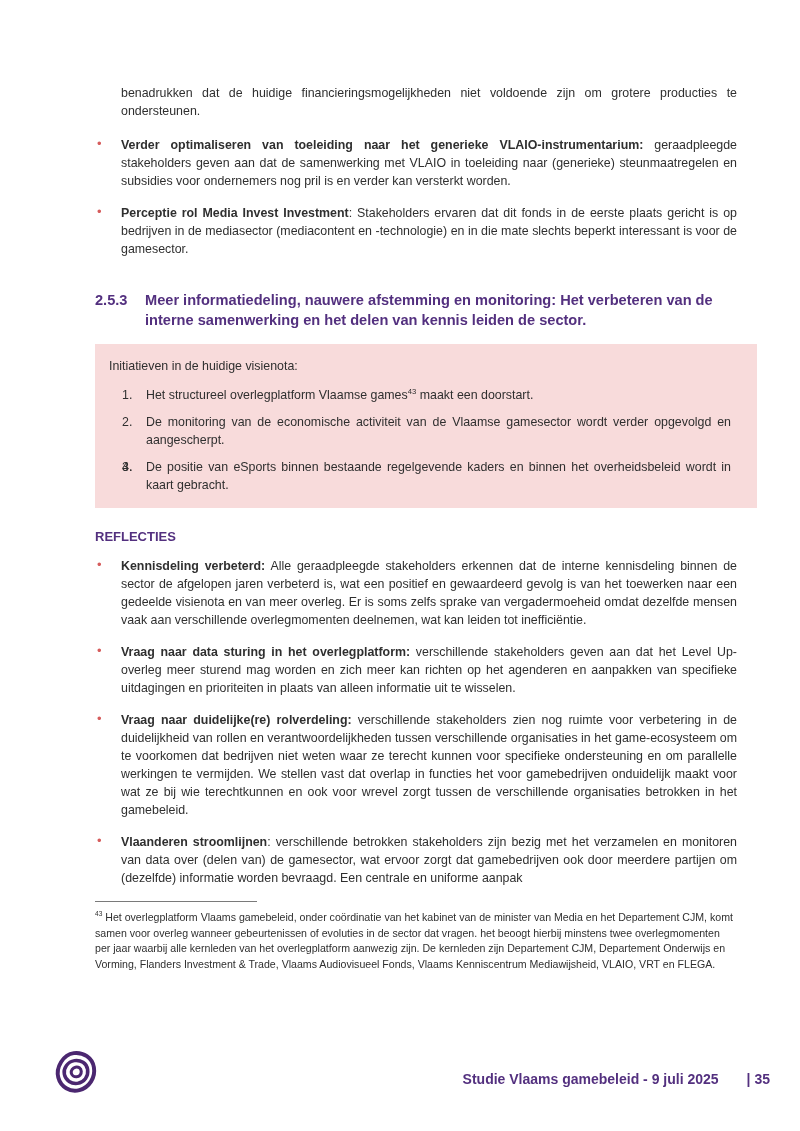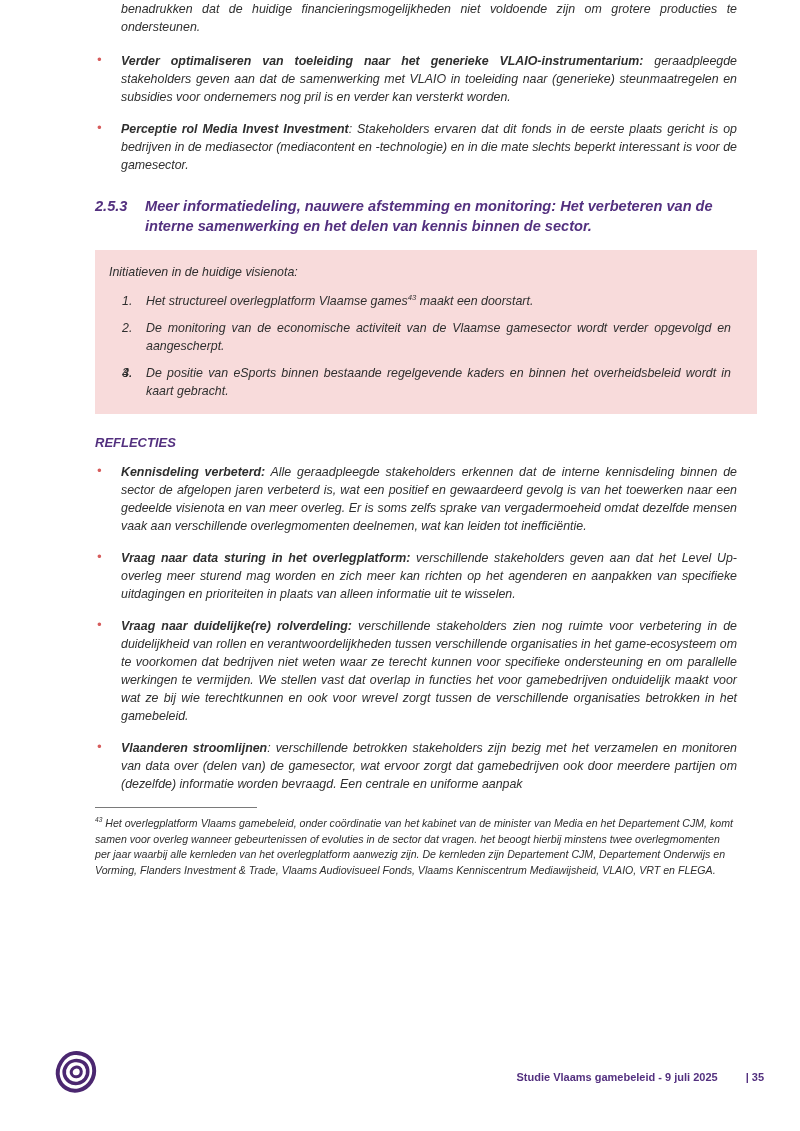--- a/index.html
+++ b/index.html
@@ -8,23 +8,23 @@
     width: 800px; height: 1131px;
     position: relative;
     font-family: "Liberation Sans", sans-serif;
     color: #2f2f2f;
     overflow: hidden;
   }
   .page { position: absolute; inset: 0; }
   .content {
     position: absolute;
     left: 95px; right: 63px; top: 0;
+    padding-top: 84px;
     font-size: 12.4px;
     line-height: 18px;
-    font-style: italic;
   }
   .para-cont {
     padding-left: 26px;
     text-align: justify;
     margin-bottom: 16px;
   }
   .bullet-item {
     position: relative;
     padding-left: 26px;
     text-align: justify;
@@ -36,21 +36,21 @@
     color: #d65c5c;
     font-size: 13px;
   }
   .bold { font-weight: bold; }
   .section-heading {
     display: flex;
     color: #53307f;
     font-weight: bold;
     font-size: 14.6px;
     line-height: 20px;
-    margin-top: 22px;
+    margin-top: 32px;
     margin-bottom: 14px;
   }
   .section-number { width: 50px; flex: 0 0 50px; }
   .section-title { flex: 1; }
   .pink-box {
     background: #f8dbdb;
     margin-right: -20px;
     padding: 13px 26px 12px 14px;
     margin-bottom: 18px;
   }
@@ -83,24 +83,24 @@
     text-align: left;
     color: #2f2f2f;
   }
   .footer-logo {
     position: absolute;
     left: 54px; top: 1047px;
     width: 44px; height: 50px;
   }
   .footer-text {
     position: absolute;
-    right: 36px; top: 1071px;
+    right: 30px; top: 1071px;
     color: #53307f;
     font-weight: bold;
-    font-size: 11px;
+    font-size: 14px;
     white-space: nowrap;
   }
   .footer-page { margin-left: 28px; }
 </style>
 </head>
 <body>
 
 <div class="page">
   <div class="content">
 
@@ -111,21 +111,21 @@
       <span class="bold">Verder optimaliseren van toeleiding naar het generieke VLAIO-instrumentarium:</span><span> geraadpleegde stakeholders geven aan dat de samenwerking met VLAIO in toeleiding naar (generieke) steunmaatregelen en subsidies voor ondernemers nog pril is en verder kan versterkt worden.</span>
     </div>
 
     <div class="bullet-item">
       <span class="bullet-marker">•</span>
       <span class="bold">Perceptie rol Media Invest Investment</span><span>: Stakeholders ervaren dat dit fonds in de eerste plaats gericht is op bedrijven in de mediasector (mediacontent en -technologie) en in die mate slechts beperkt interessant is voor de gamesector.</span>
     </div>
 
     <div class="section-heading">
       <span class="section-number">2.5.3</span>
-      <span class="section-title">Meer informatiedeling, nauwere afstemming en monitoring: Het verbeteren van de interne samenwerking en het delen van kennis binnen de sector.</span>
+      <span class="section-title">Meer informatiedeling, nauwere afstemming en monitoring: Het verbeteren van de interne samenwerking en het delen van kennis leiden de sector.</span>
     </div>
 
     <div class="pink-box">
       <p class="pink-box-intro">Initiatieven in de huidige visienota:</p>
 
       <div class="numbered-item">
         <span class="num-marker">1.</span>
         <span>Het structureel overlegplatform Vlaamse games</span><sup>43</sup><span> maakt een doorstart.</span>
       </div>
 

